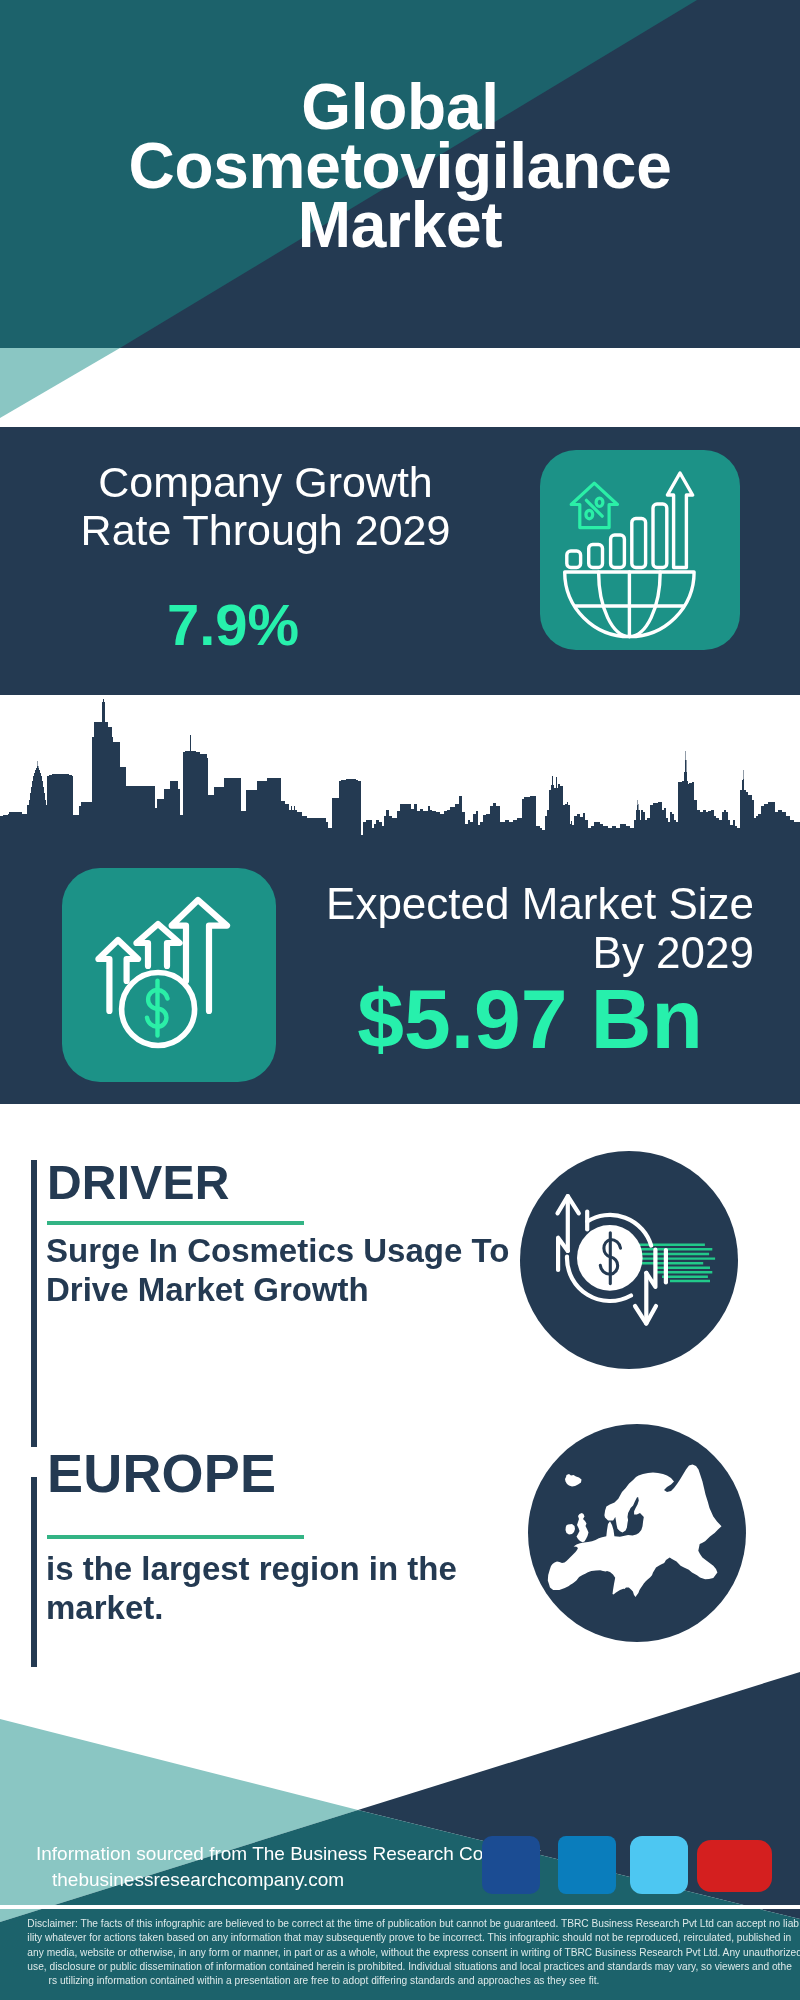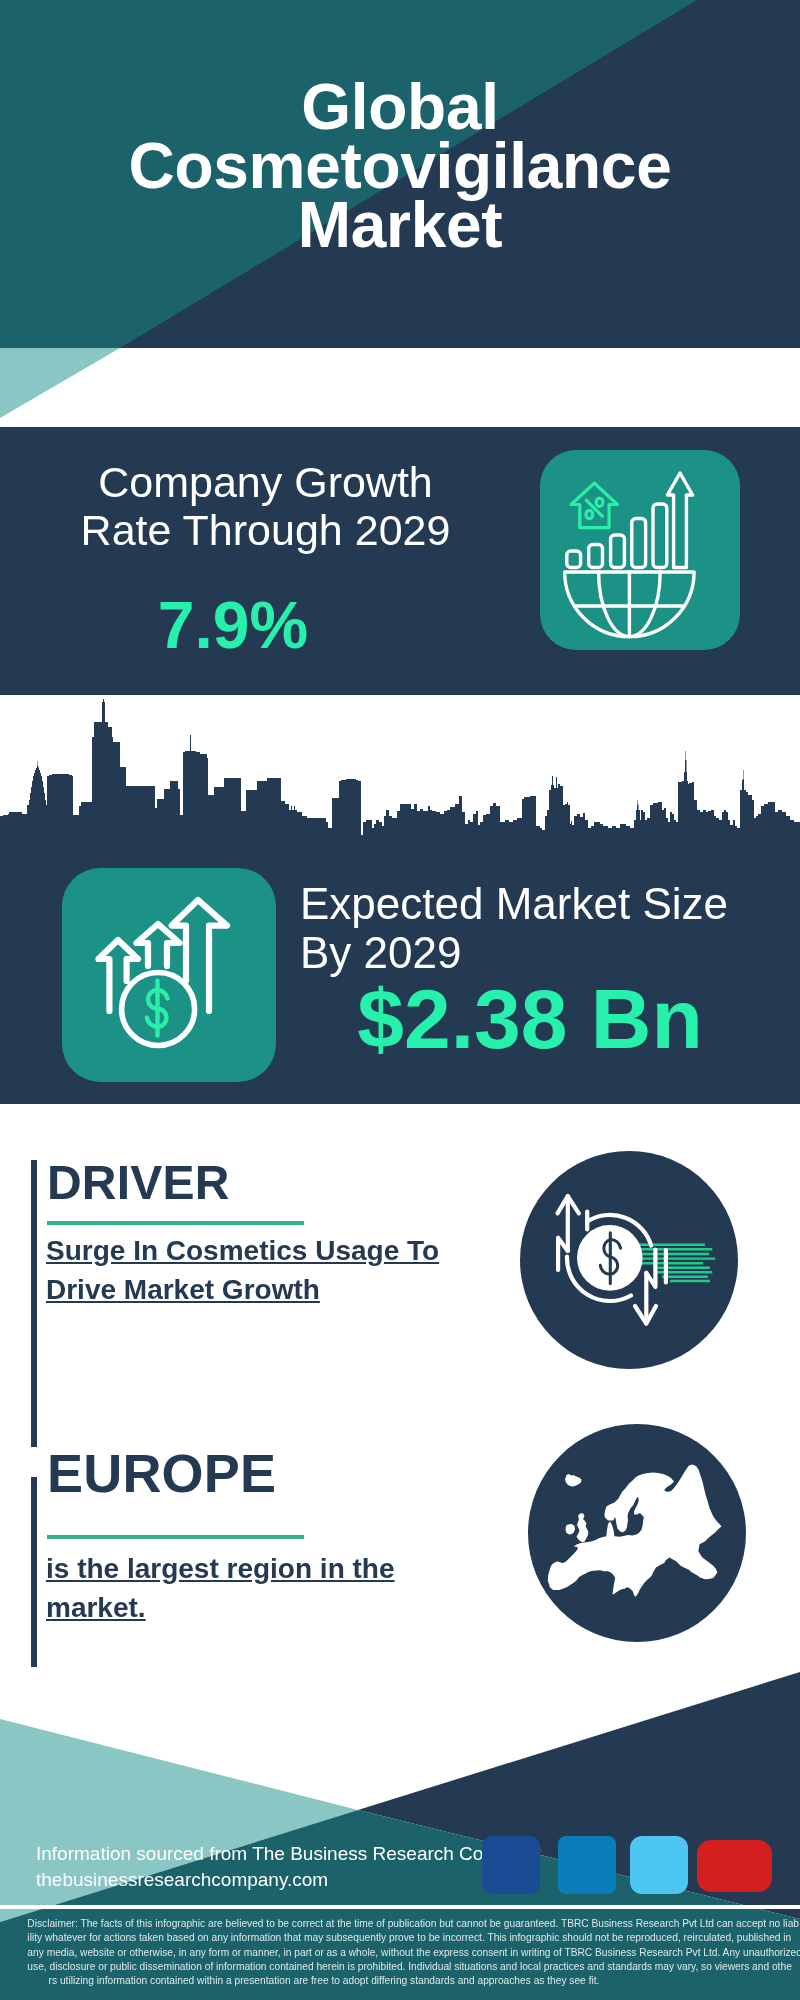--- a/index.html
+++ b/index.html
@@ -9,55 +9,55 @@
 
   
   .title-block{position:absolute;left:0;top:0;width:800px;text-align:center;color:#fff;
     font-size:64px;font-weight:bold;line-height:59px;letter-spacing:-0.3px;}
   .title-block>div:nth-child(1){margin-top:78px;}
 
   
   .growth-label{position:absolute;left:0;top:458px;width:531px;text-align:center;color:#fff;
     font-size:43px;font-weight:400;line-height:48px;}
   .growth-value{position:absolute;left:0;top:581px;width:466px;text-align:center;color:#27F0AC;
-    font-size:66px;font-weight:bold;line-height:88px;}
+    font-size:58px;font-weight:bold;line-height:88px;}
   .icon-box{position:absolute;background:#1C9287;border-radius:36px;}
   .icon-box-growth{left:540px;top:450px;width:200px;height:200px;}
   .icon-box svg{display:block;}
 
   
-  .ms-label{position:absolute;left:300px;top:879px;width:454px;text-align:left;color:#fff;
+  .ms-label{position:absolute;left:300px;top:879px;width:454px;text-align:right;color:#fff;
     font-size:44px;font-weight:400;line-height:49px;}
   .ms-value{position:absolute;left:300px;top:975px;width:460px;text-align:center;color:#27F0AC;
     font-size:84px;font-weight:bold;line-height:88px;}
   .icon-box-ms{left:62px;top:868px;width:214px;height:214px;border-radius:38px;}
 
   
   .vbar{position:absolute;left:31px;width:6px;background:#243A52;}
   .vbar-1{top:1160px;height:287px;}
   .vbar-2{top:1477px;height:190px;}
   .blk-head{position:absolute;left:47px;color:#243A52;font-weight:bold;}
   .blk-head-driver{top:1156px;font-size:48px;line-height:53px;letter-spacing:0.2px;}
   .blk-head-region{top:1447px;font-size:54px;line-height:52px;letter-spacing:0.2px;}
   .rule{position:absolute;left:47px;width:257px;height:4px;background:#33B485;}
   .rule-driver{top:1221px;}
   .rule-region{top:1535px;}
-  .blk-body{position:absolute;left:46px;color:#243A52;font-size:28px;font-weight:bold;line-height:32px;text-decoration:underline;}
+  .blk-body{position:absolute;left:46px;color:#243A52;font-size:33px;font-weight:bold;line-height:32px;}
   .blk-body-driver{top:1235px;}
   .blk-body-driver>div+div{margin-top:7px;}
   .blk-body-region{top:1553px;}
   .blk-body-region>div+div{margin-top:7px;}
   .circ{position:absolute;width:218px;height:218px;border-radius:50%;background:#243A52;}
   .circ-driver{left:520px;top:1151px;}
   .circ-region{left:528px;top:1424px;}
   .circ svg{display:block;}
 
   
   .foot-src{position:absolute;left:36px;top:1843px;color:#fff;font-size:19px;font-weight:400;}
-  .foot-web{position:absolute;left:36px;top:1869px;color:#fff;font-size:19px;font-weight:400;}
+  .foot-web{position:absolute;left:52px;top:1869px;color:#fff;font-size:19px;font-weight:400;}
   .social{position:absolute;left:482px;top:1836px;}
   .sbtn{position:absolute;top:0;display:block;}
   .sb-fb{left:0;width:58px;height:58px;background:#1B4C93;border-radius:10px;}
   .sb-li{left:76px;width:58px;height:58px;background:#0A7DBC;border-radius:8px;}
   .sb-tw{left:148px;width:58px;height:58px;background:#4DC7F2;border-radius:12px;}
   .sb-yt{left:215px;top:4px;width:75px;height:52px;background:#D41F1F;border-radius:14px;}
 
   
   .disclaimer{position:absolute;left:4px;top:1916px;width:640px;text-align:center;color:#DDE9E9;
     font-size:11px;line-height:14.3px;font-weight:400;white-space:nowrap;}
@@ -124,21 +124,21 @@
         <ellipse cx="59.5" cy="52.3" rx="3.4" ry="4.2"></ellipse>
         <ellipse cx="49.3" cy="64.6" rx="3.4" ry="4.2"></ellipse>
       </g>
     </svg>
   </div>
 
   <div class="ms-label">
     <div>Expected Market Size</div>
     <div>By 2029</div>
   </div>
-  <div class="ms-value">$2.38 Bn</div>
+  <div class="ms-value">$5.97 Bn</div>
   <div class="icon-box icon-box-ms">
     <svg viewBox="0 0 214 214" width="214" height="214">
       <g fill="none" stroke="#ffffff" stroke-width="6.2" stroke-linejoin="round" stroke-linecap="round">
 
         <path d="M47.4,143 L47.4,91 L36.4,91 L56,72 L76,91 L64.6,91 L64.6,113"></path>
 
         <path d="M86,98 L86,75 L74.4,75 L96,56 L117.6,75 L105,75 L105,98"></path>
 
         <path d="M124,113 L124,57.6 L109.6,57.6 L136,32 L165,57.6 L147,57.6 L147,143"></path>
       </g>

